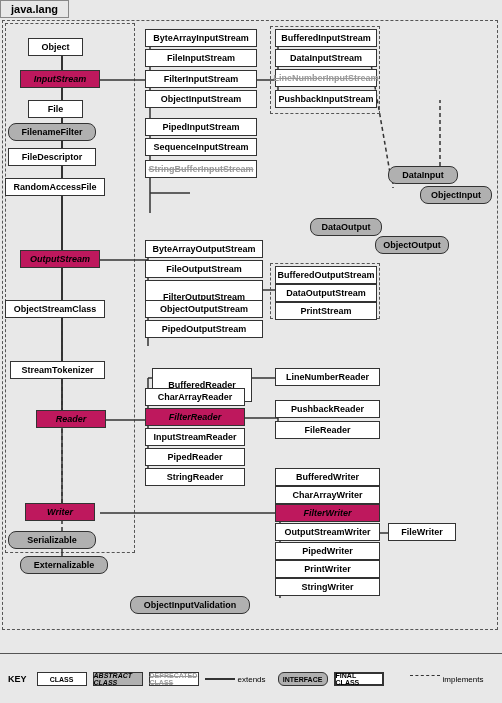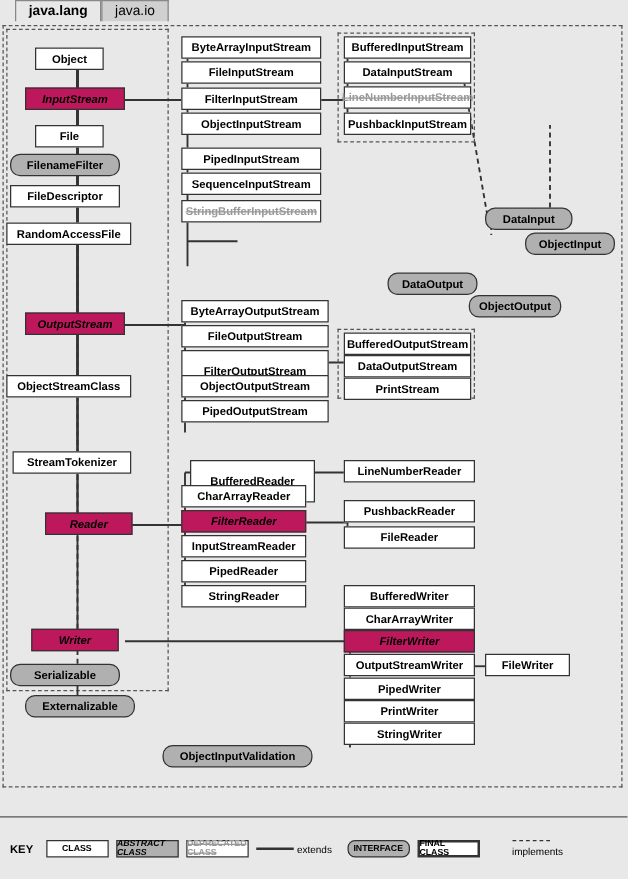--- a/index.html
+++ b/index.html
@@ -16,21 +16,22 @@
       width: 502px;
       height: 703px;
       position: relative;
       background: #e8e8e8;
     }
     
     .tabs {
       display: flex;
       position: absolute;
       top: 0;
-      left: 12px;
+      left: 0;
+      flex-direction: column;
     }
     .tab {
       padding: 2px 10px;
       background: #d0d0d0;
       border: 1px solid #888;
       border-bottom: none;
       font-size: 11px;
       cursor: pointer;
     }
     .tab.active {
@@ -381,18 +382,18 @@
       <span class="key-line-solid"></span>
       <span style="font-size:8px;">extends</span>
     </div>
     <br style="width:100%;">
     <div class="key-item">
       <div class="key-box interface">INTERFACE</div>
     </div>
     <div class="key-item">
       <div class="key-box" style="border-width:2px;">FINAL CLASS</div>
     </div>
-    <div style="display:flex; align-items:flex-start; gap:3px; margin-left:20px;flex-direction:column;">
+    <div style="display:flex; align-items:flex-start; gap:3px; margin-left:20px;">
       <span class="key-line-dashed"></span>
       <span style="font-size:8px;">implements</span>
     </div>
   </div>
 </div>
 
 </body></html>

